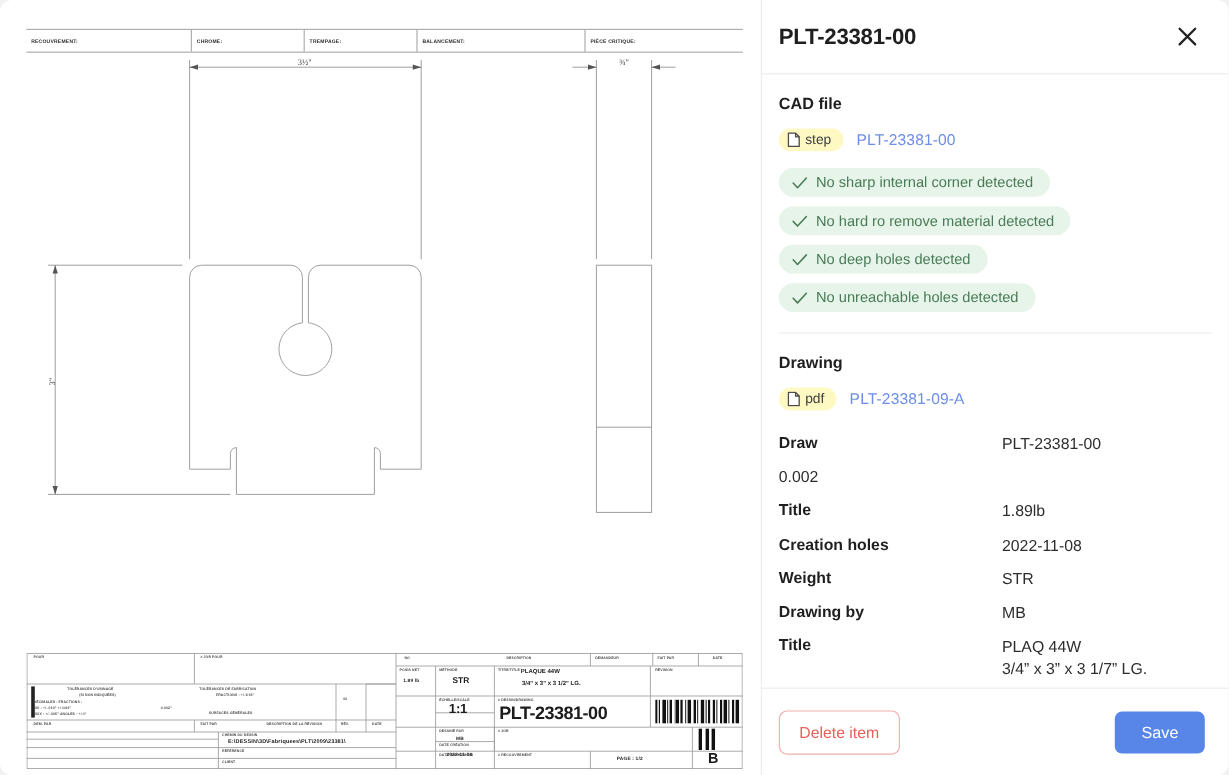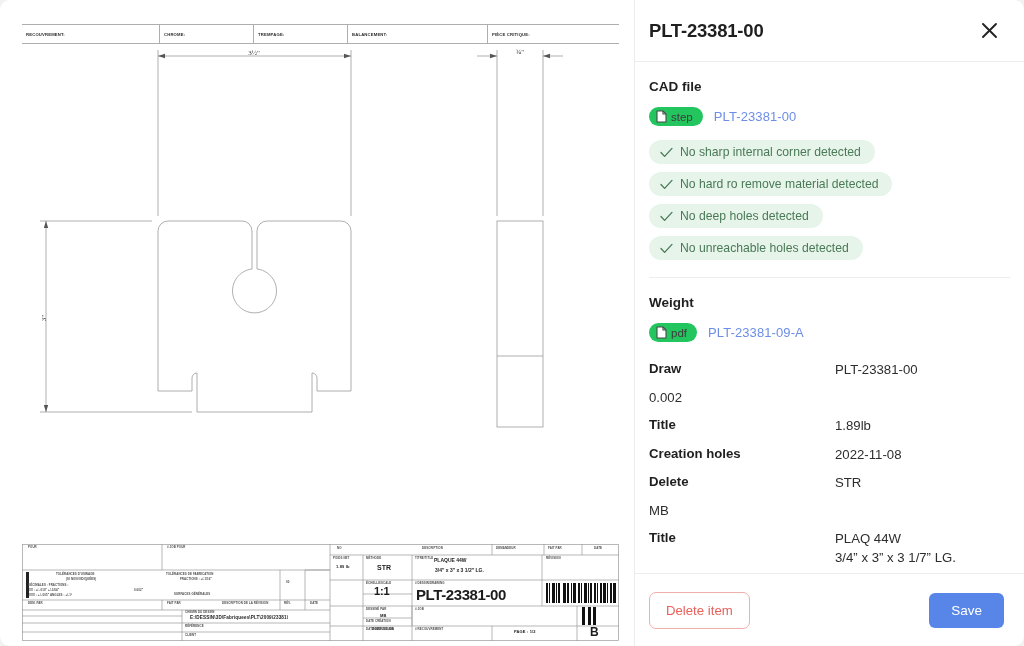--- a/index.html
+++ b/index.html
@@ -112,21 +112,21 @@
 
   .panel-body { flex: 1; overflow: hidden; padding: 0 14px; }
 
   .sec-title {
     font-size: 13.5px; font-weight: 700; color: #1f1f1f;
     margin-top: 17px; margin-bottom: 13px;
   }
   .file-row { display: flex; align-items: center; gap: 11px; margin-bottom: 14px; }
   .chip {
     display: inline-flex; align-items: center; gap: 4px;
-    background: #22c55e; border-radius: 11px;
+    background: #fef9c3; border-radius: 11px;
     padding: 3px 10px 3px 7px;
     font-size: 11.5px; color: #3c3c3c;
     cursor: pointer;
   }
   .chip svg { display: block; }
   .file-link {
     font-size: 13px; color: #6d8ee8; cursor: pointer; letter-spacing: .1px;
   }
 
   .badges { display: flex; flex-direction: column; gap: 8px; margin-bottom: 17px; }
@@ -476,21 +476,21 @@
             <svg width="13" height="11" viewBox="0 0 13 11" aria-hidden="true">
                 <path d="M1 5.5 L4.6 9.4 L12 1.4" stroke="#4a7a57" stroke-width="1.3" fill="none" stroke-linecap="round" stroke-linejoin="round"></path>
               </svg>
           </span>
           <span>No unreachable holes detected</span>
         </span>
       </div>
 
       <div class="divider"></div>
 
-      <div class="sec-title">Weight</div>
+      <div class="sec-title">Drawing</div>
 
       <div class="file-row">
         <span class="chip">
           <span>
             <svg width="11" height="13" viewBox="0 0 11 13" aria-hidden="true">
               <path d="M1 1 h6 l3 3 v8 h-9 z" fill="#fff" stroke="#4a4a4a" stroke-width="1.1" stroke-linejoin="round"></path>
               <path d="M7 1 v3 h3" fill="none" stroke="#4a4a4a" stroke-width="1.1" stroke-linejoin="round"></path>
             </svg>
           </span>
           <span>pdf</span>
@@ -508,24 +508,25 @@
         </div>
         <div class="prop-row">
           <div class="prop-key">Title</div>
           <div class="prop-val">1.89lb</div>
         </div>
         <div class="prop-row">
           <div class="prop-key">Creation holes</div>
           <div class="prop-val">2022-11-08</div>
         </div>
         <div class="prop-row">
-          <div class="prop-key">Delete</div>
+          <div class="prop-key">Weight</div>
           <div class="prop-val">STR</div>
         </div>
         <div class="prop-row">
+          <div class="prop-key">Drawing by</div>
           <div class="prop-val">MB</div>
         </div>
         <div class="prop-row">
           <div class="prop-key">Title</div>
           <div class="prop-val">PLAQ 44W
 3/4” x 3” x 3 1/7” LG.</div>
         </div>
       </div>
     </div>
 

